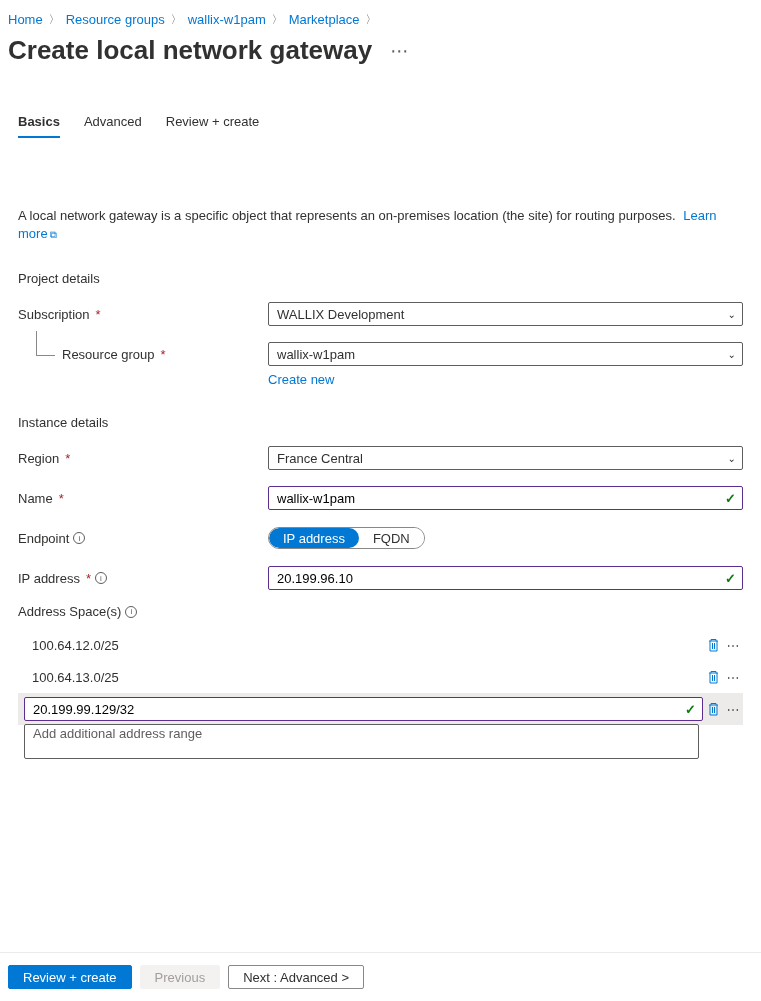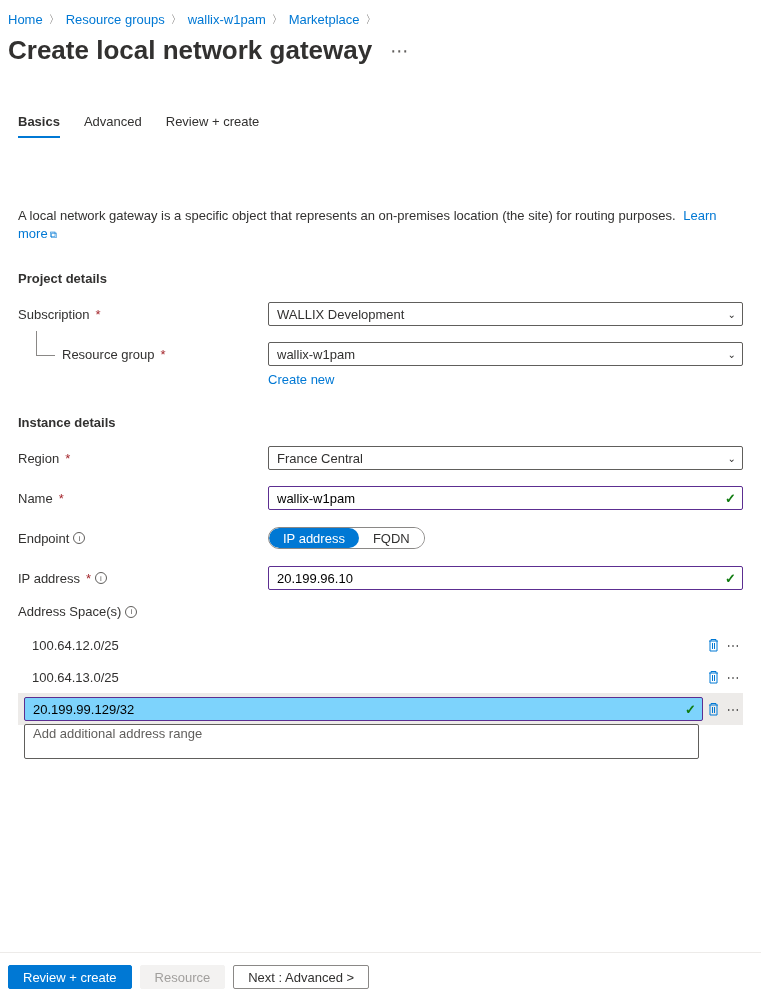--- a/index.html
+++ b/index.html
@@ -57,21 +57,21 @@
     height: 2px; background: #0078d4;
   }
 
   
   .content { padding: 22px 18px 0 18px; }
   .intro { font-size: 13px; line-height: 1.4; color: #323130; margin-top: 48px; }
   .intro a { margin-left: 4px; }
   .ext-icon { font-size: 10px; margin-left: 2px; }
 
   .section-head {
-    font-weight: 700; font-size: 13px;
+    font-weight: 400; font-size: 13px;
     margin-top: 28px; margin-bottom: 14px;
   }
 
   .form-row {
     display: flex; align-items: center;
     min-height: 28px;
     margin-bottom: 12px;
   }
   .form-row.tight { margin-bottom: 4px; }
   .label-col {
@@ -144,21 +144,21 @@
   }
   .addr-row.highlight { background: #edebe9; }
   .addr-readonly {
     flex: 1; padding: 0 6px 0 14px; font-size: 13px;
     display: flex; align-items: center; height: 100%;
   }
   .addr-input-wrap {
     flex: 1; margin-left: 6px; position: relative;
     height: 24px; border: 1px solid #5c2e91; border-radius: 2px;
     display: flex; align-items: center; padding: 0 24px 0 6px;
-    background: #7dd3fc;
+    background: #ffffff;
   }
   .addr-input-wrap input {
     border: none; outline: none; width: 100%; font-size: 13px;
     font-family: inherit; background: transparent;
   }
   .addr-input-wrap .check {
     position: absolute; right: 6px; color: #107c10; font-weight: bold;
   }
   .addr-placeholder-wrap {
     flex: 1; margin-left: 6px;
@@ -356,15 +356,15 @@
           <input placeholder="Add additional address range" style="">
         </div>
         <div style="width:44px"></div>
       </div>
     </div>
   </div>
 </div>
 
 <div class="footer">
   <button class="btn btn-primary">Review + create</button>
-  <button class="btn btn-disabled">Resource</button>
+  <button class="btn btn-disabled">Previous</button>
   <button class="btn btn-secondary">Next : Advanced &gt;</button>
 </div>
 
 </body></html>

